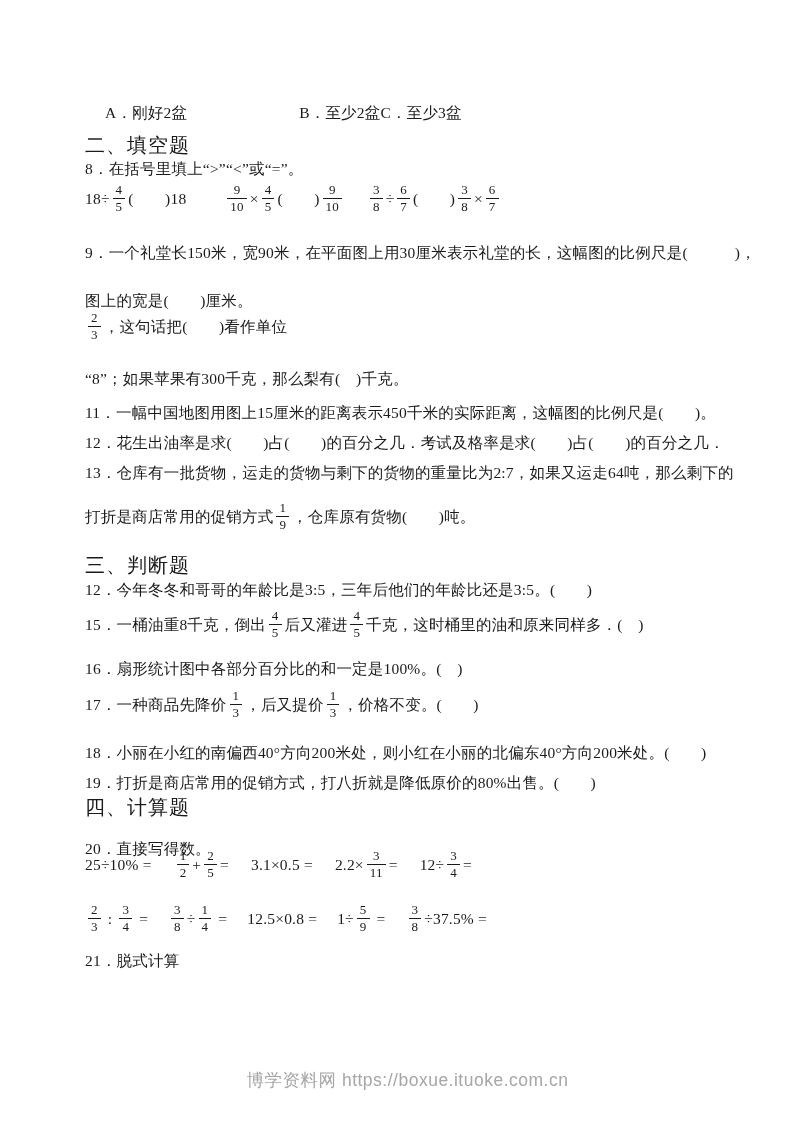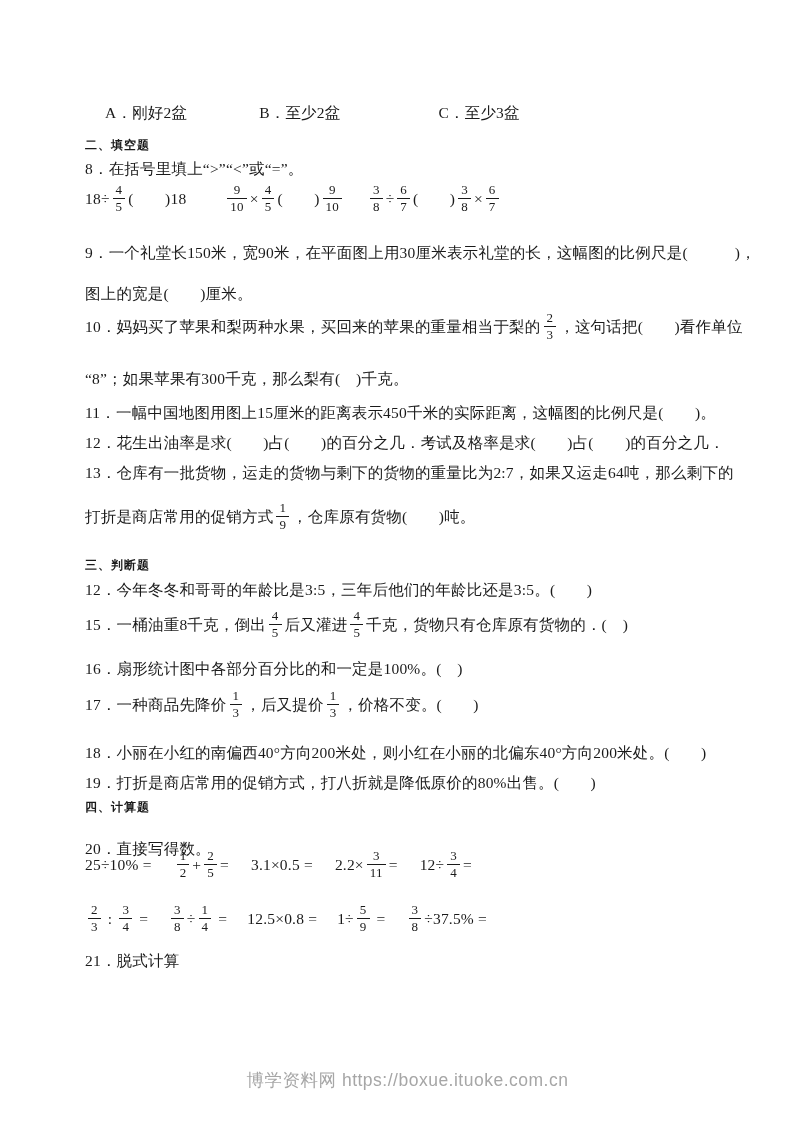--- a/index.html
+++ b/index.html
@@ -7,26 +7,26 @@
     width:793px;height:1122px;position:relative;background:#ffffff;
     font-family:"Liberation Serif","DejaVu Serif",serif;
     color:#1a1a1a;overflow:hidden;
   }
   .line{
     position:absolute;left:85px;font-size:15.5px;line-height:22px;
     white-space:nowrap;letter-spacing:0.2px;
   }
   .section-title{
     font-family:"Liberation Sans","DejaVu Sans",sans-serif;
-    font-weight:bold;font-size:12px;letter-spacing:1px;
+    font-weight:normal;font-size:20px;letter-spacing:1px;
   }
   .options-row .opt{display:inline-block;}
   .opt-a{margin-left:20px;}
-  .opt-b{margin-left:72px;}
-  .opt-c{margin-left:98px;}
+  .opt-b{margin-left:112px;}
+  .opt-c{}
   .frac{
     display:inline-block;vertical-align:middle;text-align:center;
     font-size:13px;line-height:1.25;margin:0 3px;transform:translateY(-2px);
   }
   .frac .num,.frac .den{display:block;padding:0 3px;}
   .frac .den{border-top:1px solid #1a1a1a;}
   .gap{display:inline-block;height:1px;}
   .footer{
     position:absolute;left:0;right:0;top:1068px;text-align:center;
     font-family:"Liberation Sans","DejaVu Sans",sans-serif;
@@ -41,35 +41,35 @@
   <div class="line options-row" style="top:102px">
     <span class="opt opt-a">A．刚好2盆</span><span class="opt opt-b">B．至少2盆</span><span class="opt opt-c">C．至少3盆</span>
   </div>
 
   <div class="line section-title" style="top:134px">二、填空题</div>
 
   <div class="line" style="top:158px">8．在括号里填上“&gt;”“&lt;”或“=”。</div>
   <div class="line" style="top:184px"><span>18÷</span><span class="frac"><span class="num">4</span><span class="den">5</span></span><span>(　　)18</span><span class="gap" style="width: 38px;"></span><span class="frac"><span class="num">9</span><span class="den">10</span></span><span>×</span><span class="frac"><span class="num">4</span><span class="den">5</span></span><span>(　　)</span><span class="frac"><span class="num">9</span><span class="den">10</span></span><span class="gap" style="width: 22px;"></span><span class="frac"><span class="num">3</span><span class="den">8</span></span><span>÷</span><span class="frac"><span class="num">6</span><span class="den">7</span></span><span>(　　)</span><span class="frac"><span class="num">3</span><span class="den">8</span></span><span>×</span><span class="frac"><span class="num">6</span><span class="den">7</span></span></div>
 
   <div class="line" style="top:242px">9．一个礼堂长150米，宽90米，在平面图上用30厘米表示礼堂的长，这幅图的比例尺是(　　　)，</div>
-  <div class="line" style="top:283px">图上的宽是(　　)厘米。</div>
+  <div class="line" style="top:290px">图上的宽是(　　)厘米。</div>
 
-  <div class="line" style="top:312px"><span>10．妈妈买了苹果和梨两种水果，买回来的苹果的重量相当于梨的</span><span class="frac"><span class="num">2</span><span class="den">3</span></span><span>，这句话把(　　)看作单位</span></div>
+  <div class="line" style="top:312px"><span class="frac"><span class="num">2</span><span class="den">3</span></span><span>，这句话把(　　)看作单位</span></div>
   <div class="line" style="top:368px">“8”；如果苹果有300千克，那么梨有(　)千克。</div>
 
   <div class="line" style="top:402px">11．一幅中国地图用图上15厘米的距离表示450千米的实际距离，这幅图的比例尺是(　　)。</div>
   <div class="line" style="top:432px">12．花生出油率是求(　　)占(　　)的百分之几．考试及格率是求(　　)占(　　)的百分之几．</div>
 
   <div class="line" style="top:462px">13．仓库有一批货物，运走的货物与剩下的货物的重量比为2:7，如果又运走64吨，那么剩下的</div>
   <div class="line" style="top:502px"><span>打折是商店常用的促销方式</span><span class="frac"><span class="num">1</span><span class="den">9</span></span><span>，仓库原有货物(　　)吨。</span></div>
 
   <div class="line section-title" style="top:554px">三、判断题</div>
 
   <div class="line" style="top:579px">12．今年冬冬和哥哥的年龄比是3:5，三年后他们的年龄比还是3:5。(　　)</div>
-  <div class="line" style="top:610px"><span>15．一桶油重8千克，倒出</span><span class="frac"><span class="num">4</span><span class="den">5</span></span><span>后又灌进</span><span class="frac"><span class="num">4</span><span class="den">5</span></span><span>千克，货物只有仓库原有货物的．(　)</span></div>
+  <div class="line" style="top:610px"><span>15．一桶油重8千克，倒出</span><span class="frac"><span class="num">4</span><span class="den">5</span></span><span>后又灌进</span><span class="frac"><span class="num">4</span><span class="den">5</span></span><span>千克，这时桶里的油和原来同样多．(　)</span></div>
   <div class="line" style="top:658px">16．扇形统计图中各部分百分比的和一定是100%。(　)</div>
   <div class="line" style="top:690px"><span>17．一种商品先降价</span><span class="frac"><span class="num">1</span><span class="den">3</span></span><span>，后又提价</span><span class="frac"><span class="num">1</span><span class="den">3</span></span><span>，价格不变。(　　)</span></div>
   <div class="line" style="top:742px">18．小丽在小红的南偏西40°方向200米处，则小红在小丽的北偏东40°方向200米处。(　　)</div>
   <div class="line" style="top:772px">19．打折是商店常用的促销方式，打八折就是降低原价的80%出售。(　　)</div>
 
   <div class="line section-title" style="top:796px">四、计算题</div>
 
   <div class="line" style="top:838px">20．直接写得数。</div>
   <div class="line" style="top:850px"><span>25÷10% =</span><span class="gap" style="width: 22px;"></span><span class="frac"><span class="num">1</span><span class="den">2</span></span><span>+</span><span class="frac"><span class="num">2</span><span class="den">5</span></span><span>=</span><span class="gap" style="width: 22px;"></span><span>3.1×0.5 =</span><span class="gap" style="width: 22px;"></span><span>2.2×</span><span class="frac"><span class="num">3</span><span class="den">11</span></span><span>=</span><span class="gap" style="width: 22px;"></span><span>12÷</span><span class="frac"><span class="num">3</span><span class="den">4</span></span><span>=</span></div>
   <div class="line" style="top:904px"><span class="frac"><span class="num">2</span><span class="den">3</span></span><span> : </span><span class="frac"><span class="num">3</span><span class="den">4</span></span><span> =</span><span class="gap" style="width: 20px;"></span><span class="frac"><span class="num">3</span><span class="den">8</span></span><span>÷</span><span class="frac"><span class="num">1</span><span class="den">4</span></span><span> =</span><span class="gap" style="width: 20px;"></span><span>12.5×0.8 =</span><span class="gap" style="width: 20px;"></span><span>1÷</span><span class="frac"><span class="num">5</span><span class="den">9</span></span><span> =</span><span class="gap" style="width: 20px;"></span><span class="frac"><span class="num">3</span><span class="den">8</span></span><span>÷37.5% =</span></div>

